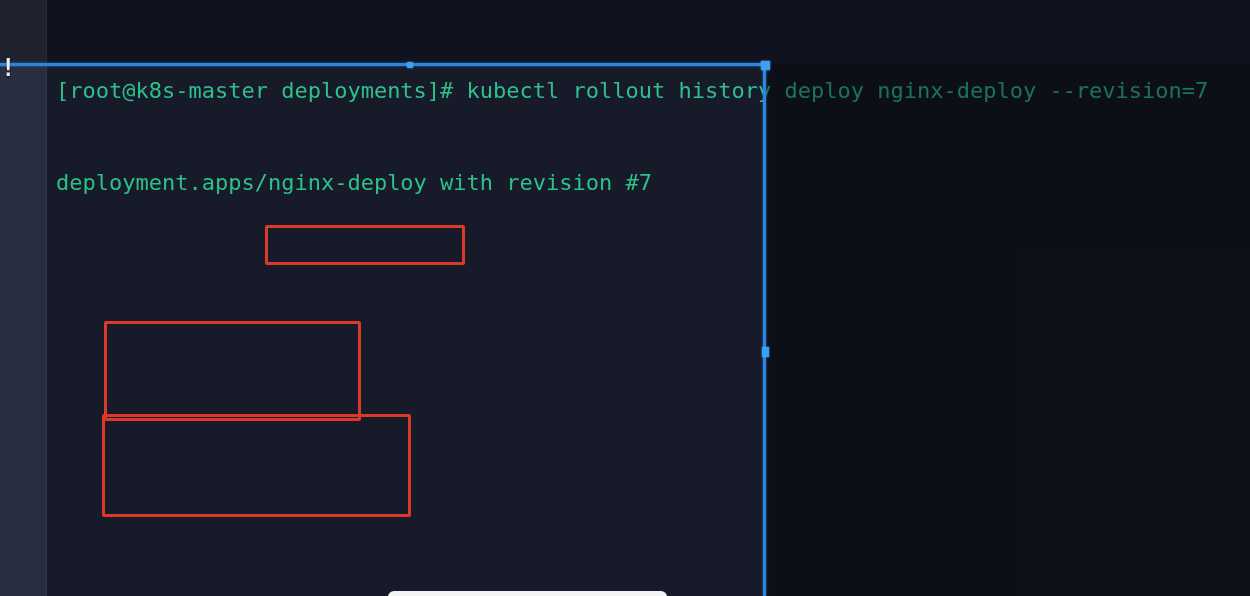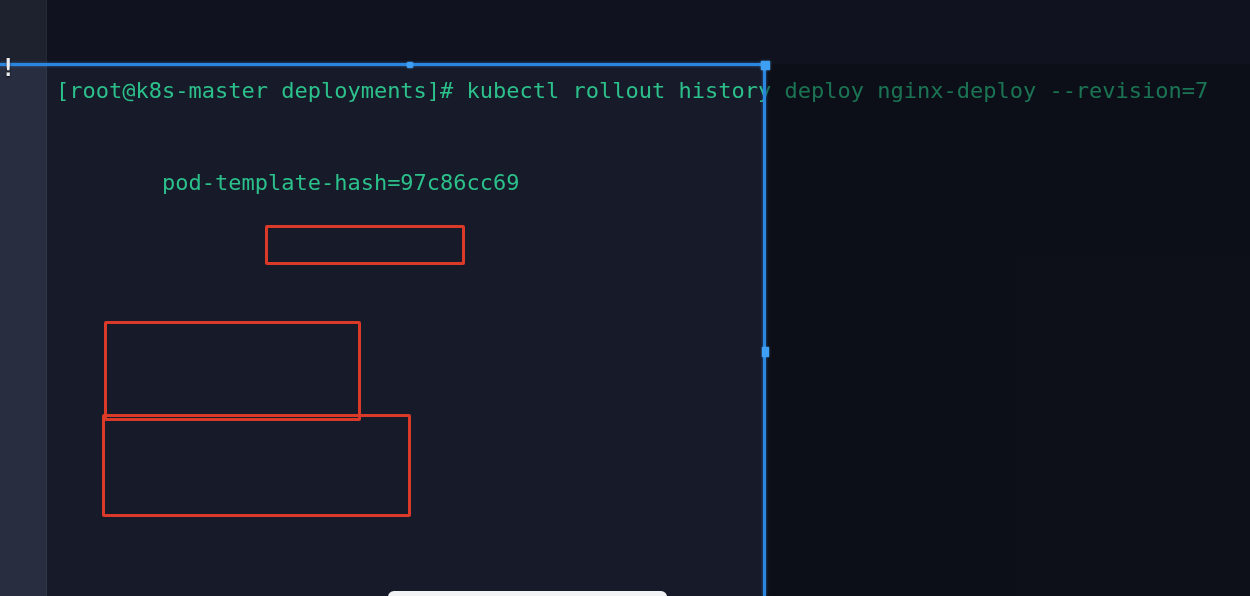--- a/index.html
+++ b/index.html
@@ -109,21 +109,21 @@
 </style>
 </head>
 <body>
 
 <div class="screen">
 
   <div class="sidebar"></div>
 
   <div class="terminal">
     <div class="term-line">[root@k8s-master deployments]# kubectl rollout history deploy nginx-deploy --revision=7</div>
-    <div class="term-line">        pod-template-hash=97c86cc69</div>
+    <div class="term-line">deployment.apps/nginx-deploy with revision #7</div>
     
     
     
     
     
     
     
     
     
     

